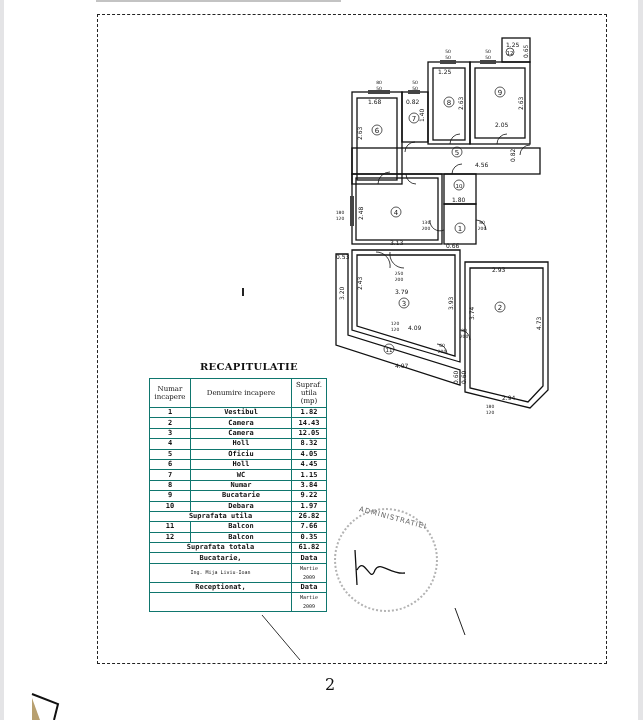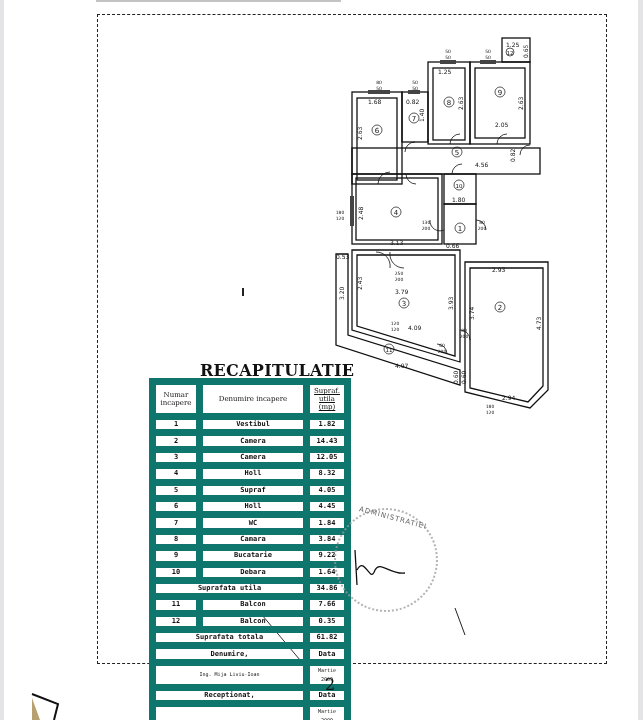--- a/index.html
+++ b/index.html
@@ -4,27 +4,27 @@
 <style>
   html, body { margin:0; padding:0; }
   body { width:643px; height:720px; background:#ffffff; position:relative; overflow:hidden;
          font-family:"DejaVu Serif", serif; color:#111; }
   .side-l { position:absolute; left:0; top:0; width:4px; height:720px; background:#e4e4e6; }
   .side-r { position:absolute; right:0; top:0; width:5px; height:720px; background:#e4e4e6; }
   .topline { position:absolute; left:96px; top:0; width:245px; height:2px; background:#888; opacity:.5; }
   .page { position:absolute; left:97px; top:14px; width:508px; height:648px;
           border:1px dashed #222; }
   .plan { position:absolute; left:0; top:0; }
-  .recap-title { position:absolute; left:200px; top:361px; font-size:16px; font-weight:bold;
+  .recap-title { position:absolute; left:200px; top:361px; font-size:10px; font-weight:bold;
                  letter-spacing:.3px; }
   table.recap { position:absolute; left:149px; top:378px; border-collapse:collapse;
                 font-family:"DejaVu Sans Mono", monospace; font-size:7px; font-weight:bold; }
-  table.recap td, table.recap th { border:7px solid #0f766e; padding:0 2px; height:9.4px; text-align:center; line-height:9px; }
+  table.recap td, table.recap th { border:1px solid #0f766e; padding:0 2px; height:9.4px; text-align:center; line-height:9px; }
   table.recap th { font-weight:normal; font-size:7px; line-height:8px; height:28px; font-family:"DejaVu Serif", serif; }
-  .c1 { width:36px; } .c2 { width:96px;border-radius:8px; } .c3 { width:30px;text-decoration:underline; }
+  .c1 { width:36px; } .c2 { width:96px;border-radius:8px; } .c3 { width:30px; }
   .sig { font-size:5px; font-weight:normal; }
   .stamp { position:absolute; left:334px; top:508px; width:100px; height:100px; border-radius:50%;
            border:2px dotted #9a9a9a; opacity:.75; }
   .stamp-text { position:absolute; left:358px; top:514px; font-size:7px; color:#666; transform:rotate(15deg);
                 font-family:"DejaVu Sans", sans-serif; letter-spacing:1px; }
   .pagenum { position:absolute; left:325px; top:675px; font-size:16px; font-family:"DejaVu Serif", serif; }
   .corner { position:absolute; left:30px; top:692px; }
 </style>
 </head>
 <body>
@@ -211,68 +211,68 @@
         <td>Camera</td>
         <td>12.05</td>
       </tr>
   <tr>
         <td>4</td>
         <td>Holl</td>
         <td>8.32</td>
       </tr>
   <tr>
         <td>5</td>
-        <td>Supraf</td>
+        <td>Oficiu</td>
         <td>4.05</td>
       </tr>
   <tr>
         <td>6</td>
         <td>Holl</td>
         <td>4.45</td>
       </tr>
   <tr>
         <td>7</td>
         <td>WC</td>
-        <td>1.84</td>
+        <td>1.15</td>
       </tr>
   <tr>
         <td>8</td>
-        <td>Camara</td>
+        <td>Numar</td>
         <td>3.84</td>
       </tr>
   <tr>
         <td>9</td>
         <td>Bucatarie</td>
         <td>9.22</td>
       </tr>
   <tr>
         <td>10</td>
         <td>Debara</td>
-        <td>1.64</td>
+        <td>1.97</td>
       </tr>
   <tr>
     <td colspan="2">Suprafata utila</td>
-    <td>34.86</td>
+    <td>26.82</td>
   </tr>
   <tr>
         <td>11</td>
         <td>Balcon</td>
         <td>7.66</td>
       </tr>
   <tr>
         <td>12</td>
         <td>Balcon</td>
         <td>0.35</td>
       </tr>
   <tr>
     <td colspan="2">Suprafata totala</td>
     <td>61.82</td>
   </tr>
   <tr>
-    <td colspan="2">Denumire,</td>
+    <td colspan="2">Bucatarie,</td>
     <td>Data</td>
   </tr>
   <tr style="height:18px">
     <td colspan="2" class="sig">Ing. Mija Liviu-Ioan</td>
     <td class="sig">Martie 2009</td>
   </tr>
   <tr>
     <td colspan="2">Receptionat,</td>
     <td>Data</td>
   </tr>

